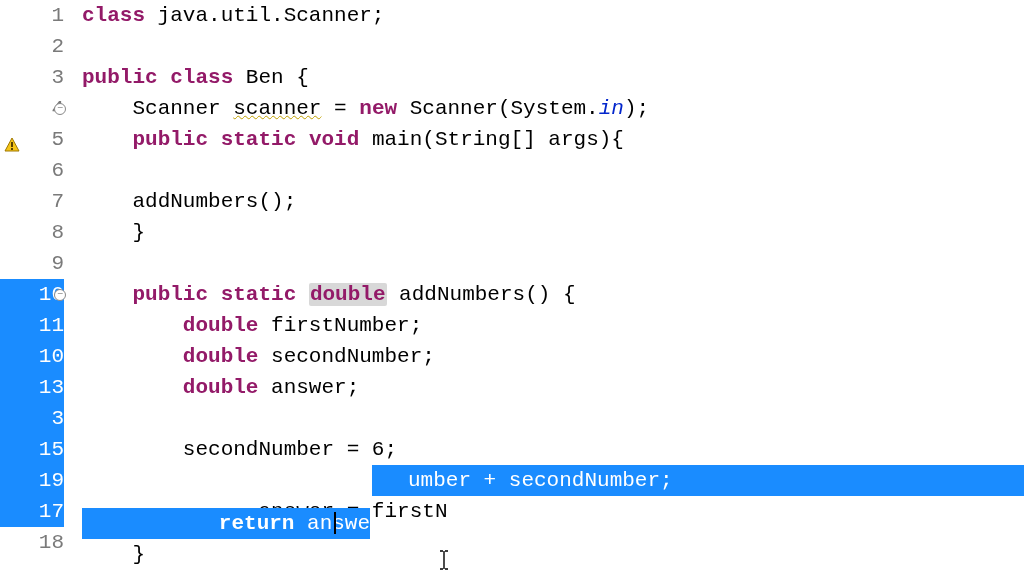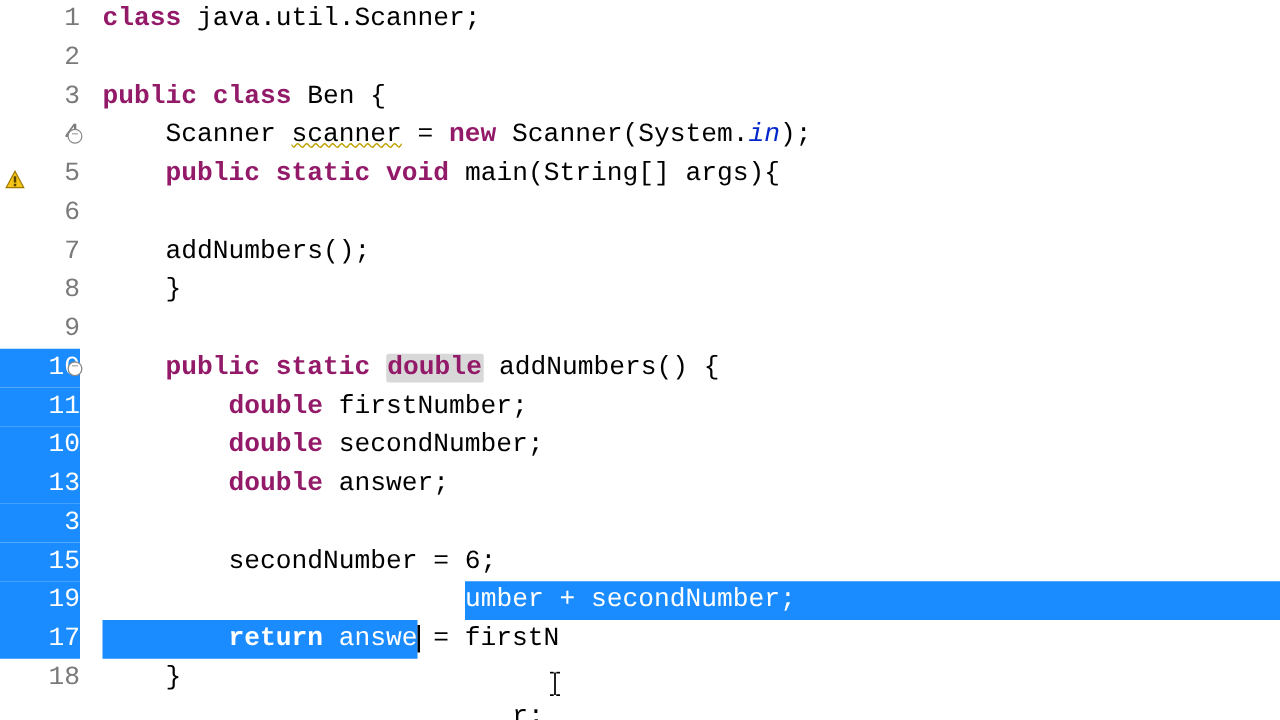--- a/index.html
+++ b/index.html
@@ -75,20 +75,21 @@
   .underline-wavy { text-decoration: underline wavy #c0a000; text-decoration-thickness: 1px; }
   .hl-box { background: #d8d8d8; border-radius: 2px; padding: 0 1px; }
   .sel {
     position: absolute;
     background: #1a8cff;
     color: #fff;
     height: 31px;
     line-height: 31px;
     white-space: pre;
     z-index: 1;
+    padding-left: 36px;
   }
   .sel .kw { color: #fff; font-weight: bold; }
   .cursor {
     position: absolute;
     width: 2px;
     height: 22px;
     background: #000;
     z-index: 5;
   }
   .cursor-img {
@@ -146,21 +147,21 @@
     <div class="line"><span>    </span><span class="kw">public</span><span> </span><span class="kw">static</span><span> </span><span class="kw hl-box">double</span><span> addNumbers() {</span></div>
     <div class="line"><span>        </span><span class="kw">double</span><span> firstNumber;</span></div>
     <div class="line"><span>        </span><span class="kw">double</span><span> secondNumber;</span></div>
     <div class="line"><span>        </span><span class="kw">double</span><span> answer;</span></div>
     <div class="line"><span>        </span></div>
     <div class="line"><span>        </span><span>secondNumber = 6;</span></div>
     <div class="line">
       <span>        </span><span>answer = firstN</span>
       <span class="sel" id="sel16" style="left: 294px; right: 0px; top: 0px;"><span>umber + secondNumber;</span></span>
     </div>
-    <div class="line" style="position:relative;">
+    <div class="line" style="position:relative;margin-top:12px;">
       <span class="sel" id="sel17" style="left: 4px; top: 0px;"><span>        </span><span class="kw">return</span><span> </span><span>answe</span></span>
       <span style="visibility:hidden;"><span>        </span><span class="kw">return</span><span> </span><span>answe</span></span><span>r;</span>
       <span class="cursor" id="textCursor" style="left: 256px; top: 4px;"></span>
       <span class="cursor-img" id="mouseCursor" style="left: 260px; top: 10px;">
         <svg viewBox="0 0 10 20">
             <path d="M1 1 L4 1 M6 1 L9 1 M5 1 L5 19 M1 19 L4 19 M6 19 L9 19" stroke="#000" stroke-width="1.4" fill="none"></path>
           </svg>
       </span>
     </div>
     <div class="line"><span>    </span><span>}</span></div>

